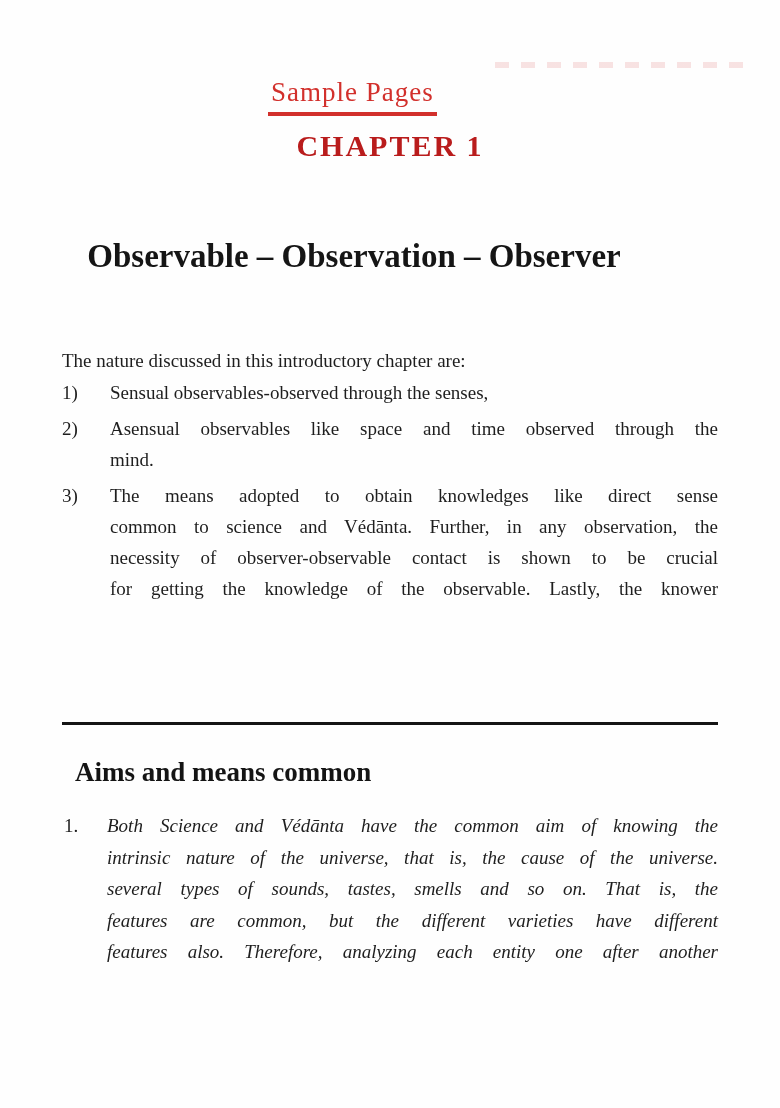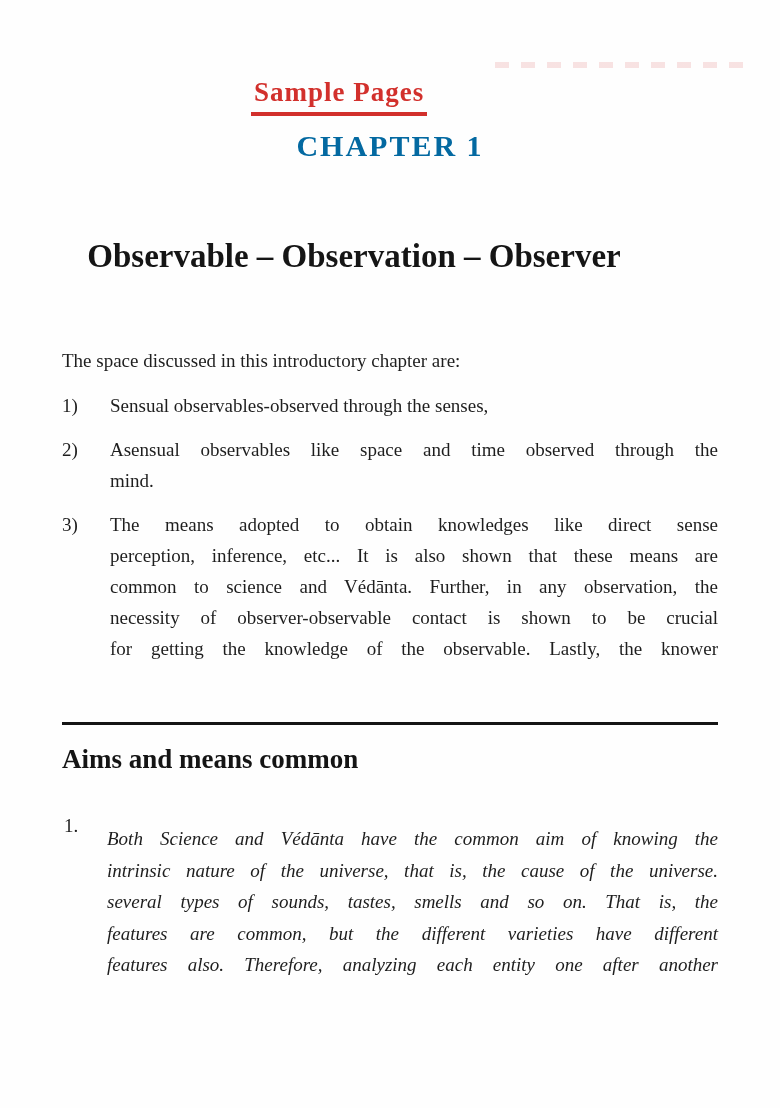--- a/index.html
+++ b/index.html
@@ -24,42 +24,42 @@
     top: 62px;
     width: 252px;
     height: 6px;
     background: repeating-linear-gradient(90deg,
       rgba(214, 80, 80, 0.16) 0 14px,
       rgba(214, 80, 80, 0) 14px 26px);
   }
 
   .sample {
     position: absolute;
-    left: 251px;
+    left: 268px;
     top: 76px;
     font-size: 27px;
-    font-weight: bold;
+    font-weight: normal;
     color: #d2302c;
     letter-spacing: 1px;
     line-height: 1.25;
     border-bottom: 4px solid #d2302c;
     padding: 0 3px 2px 3px;
     white-space: nowrap;
   }
 
   .chapter {
     position: absolute;
     left: 0;
     top: 129px;
     width: 780px;
     text-align: center;
     font-size: 30px;
     font-weight: bold;
     letter-spacing: 2px;
-    color: #0369a1;
+    color: #b91c1c;
     white-space: nowrap;
   }
 
   .title {
     position: absolute;
     left: 0;
     top: 231px;
     width: 708px;
     margin: 0;
     text-align: center;
@@ -92,21 +92,20 @@
   }
   .marker {
     position: absolute;
     left: 0;
     top: 0;
     font-size: 19px;
     line-height: 31px;
   }
   .item-text {
     margin-left: 48px;
-    margin-top: 13px;
   }
 
   .jline {
     font-size: 19px;
     line-height: 31px;
     text-align: justify;
     text-align-last: justify;
     white-space: nowrap;
   }
   .jline.end {
@@ -119,21 +118,21 @@
     top: 722px;
     width: 656px;
     height: 3px;
     background: #141414;
   }
 
   .section-heading {
     position: absolute;
     left: 62px;
     top: 738px;
-    margin: 0;
+    margin: 13px;
     font-size: 27px;
     font-weight: bold;
     color: #141414;
     line-height: 42px;
     white-space: nowrap;
   }
 
   .para {
     position: absolute;
     left: 62px;
@@ -157,21 +156,21 @@
 <div class="page">
 
   <div class="bleed"></div>
 
   <div class="sample">Sample Pages</div>
 
   <div class="chapter">CHAPTER 1</div>
 
   <h1 class="title">Observable – Observation – Observer</h1>
 
-  <div class="intro">The space discussed in this introductory chapter are:</div>
+  <div class="intro">The nature discussed in this introductory chapter are:</div>
 
   <div class="list">
 
     <div class="list-item">
       <span class="marker">1)</span>
       <div class="item-text">
         <div class="jline end">Sensual observables-observed through the senses,</div>
       </div>
     </div>
 
@@ -180,21 +179,20 @@
       <div class="item-text">
         <div class="jline">Asensual observables like space and time observed through the</div>
         <div class="jline end">mind.</div>
       </div>
     </div>
 
     <div class="list-item">
       <span class="marker">3)</span>
       <div class="item-text">
         <div class="jline">The means adopted to obtain knowledges like direct sense</div>
-        <div class="jline">perception, inference, etc... It is also shown that these means are</div>
         <div class="jline">common to science and Védānta. Further, in any observation, the</div>
         <div class="jline">necessity of observer-observable contact is shown to be crucial</div>
         <div class="jline">for getting the knowledge of the observable. Lastly, the knower</div>
       </div>
     </div>
 
   </div>
 
   <div class="rule"></div>
 

